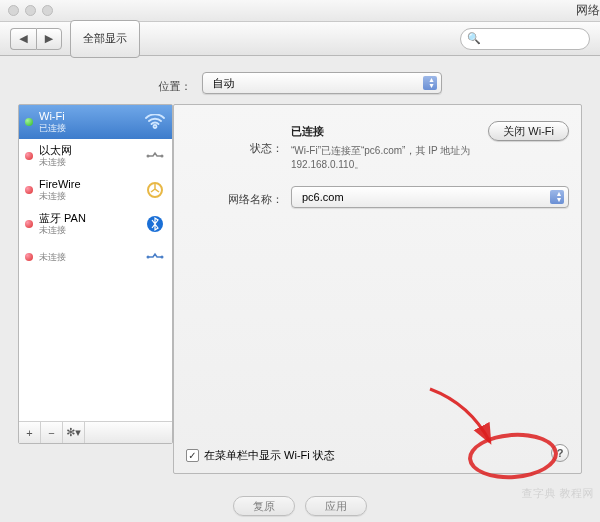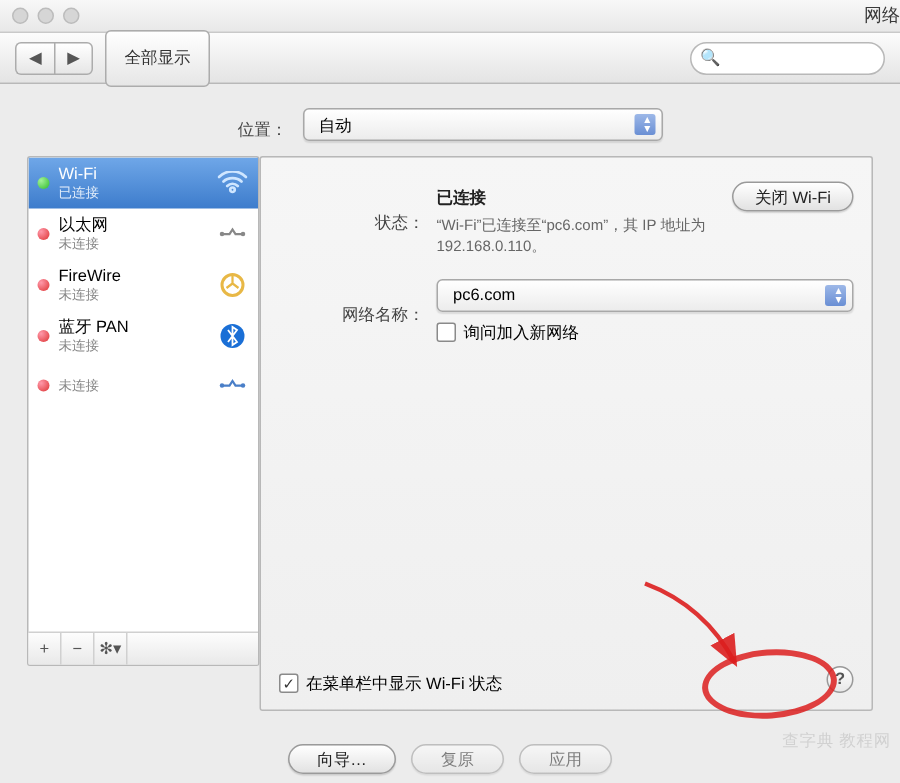--- a/index.html
+++ b/index.html
@@ -172,40 +172,35 @@
       </div>
     </div>
 
     <div class="row" style="margin-top:14px">
       <div class="label">网络名称：</div>
       <div class="val">
         <div class="popup" style="min-width:210px">
           <span>pc6.com</span>
           <span class="chev">▴<br>▾</span>
         </div>
-        <div class="cb-row">
-          <span class="cb"></span>
-          <span>询问加入新网络</span>
-        </div>
       </div>
     </div>
 
     <div class="main-foot">
       <div class="cb-row">
         <span class="cb">✓</span>
         <span>在菜单栏中显示 Wi-Fi 状态</span>
       </div>
       <span style="flex:1"></span>
       <span class="help">?</span>
     </div>
   </div>
 </div>
 
 <div class="bottom-bar">
-  <span class="aqua-btn" style="min-width:72px">向导…</span>
   <span class="aqua-btn" style="min-width:62px;opacity:.55">复原</span>
   <span class="aqua-btn" style="min-width:62px;opacity:.55">应用</span>
 </div>
 
 <svg class="arrow-ann" width="100" height="80">
   <defs>
       <marker id="ah" markerWidth="8" markerHeight="8" refX="6" refY="3" orient="auto">
         <path d="M0 0l7 3-7 3z" fill="rgba(220,30,30,0.9)"></path>
       </marker>
     </defs>

